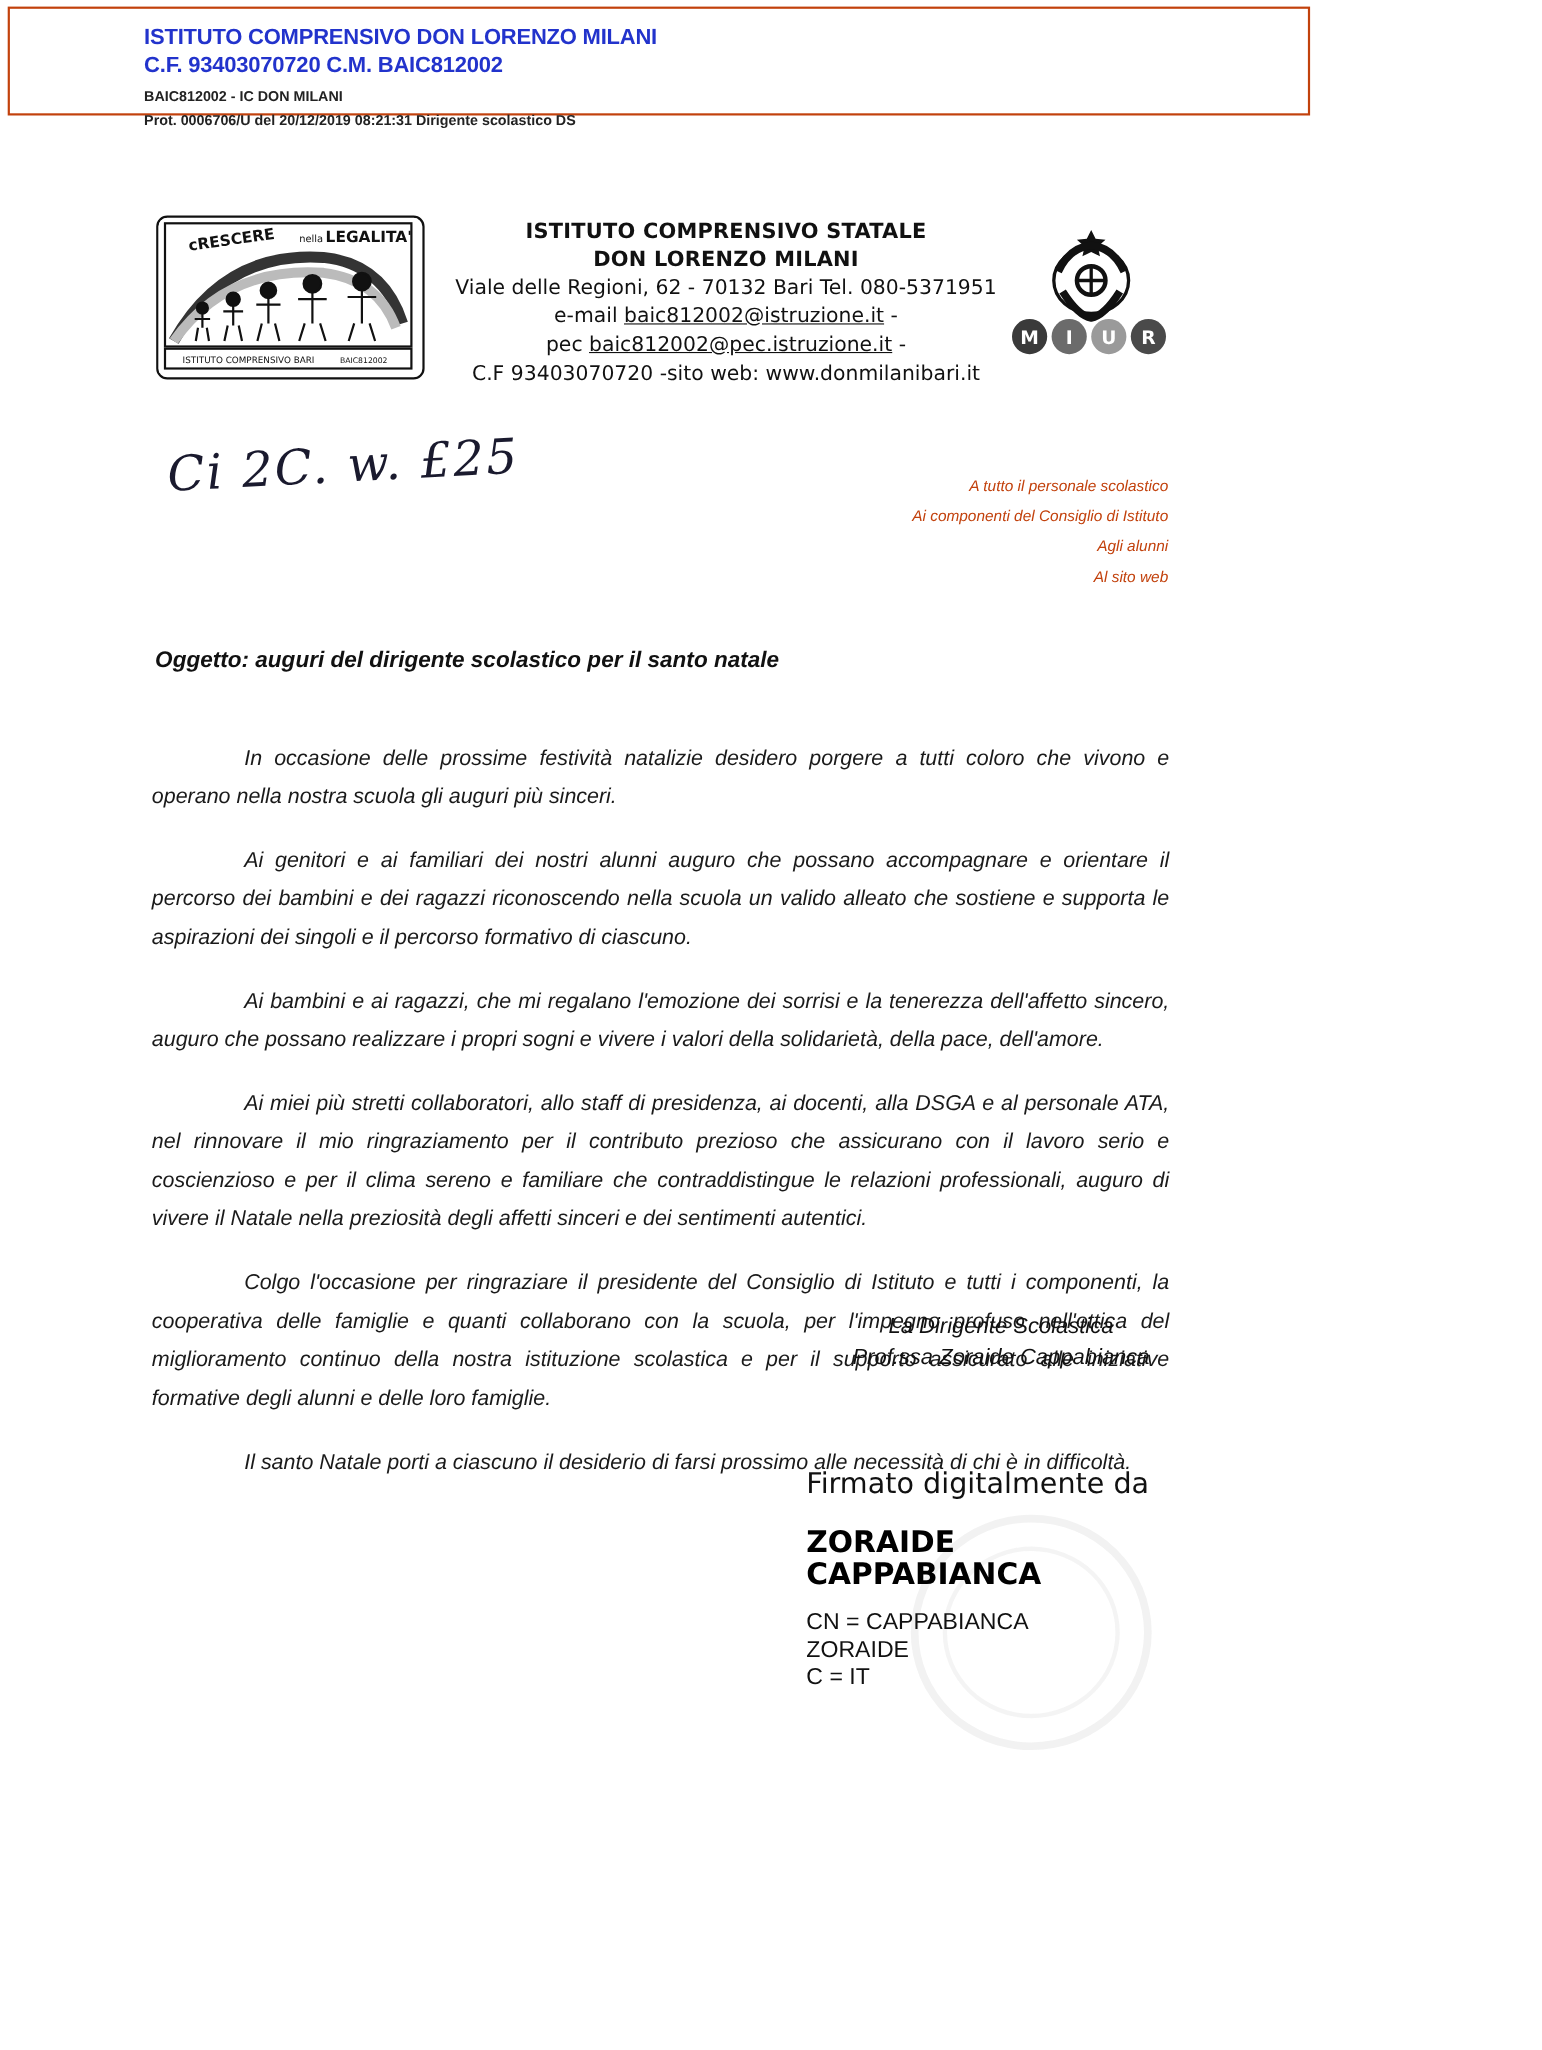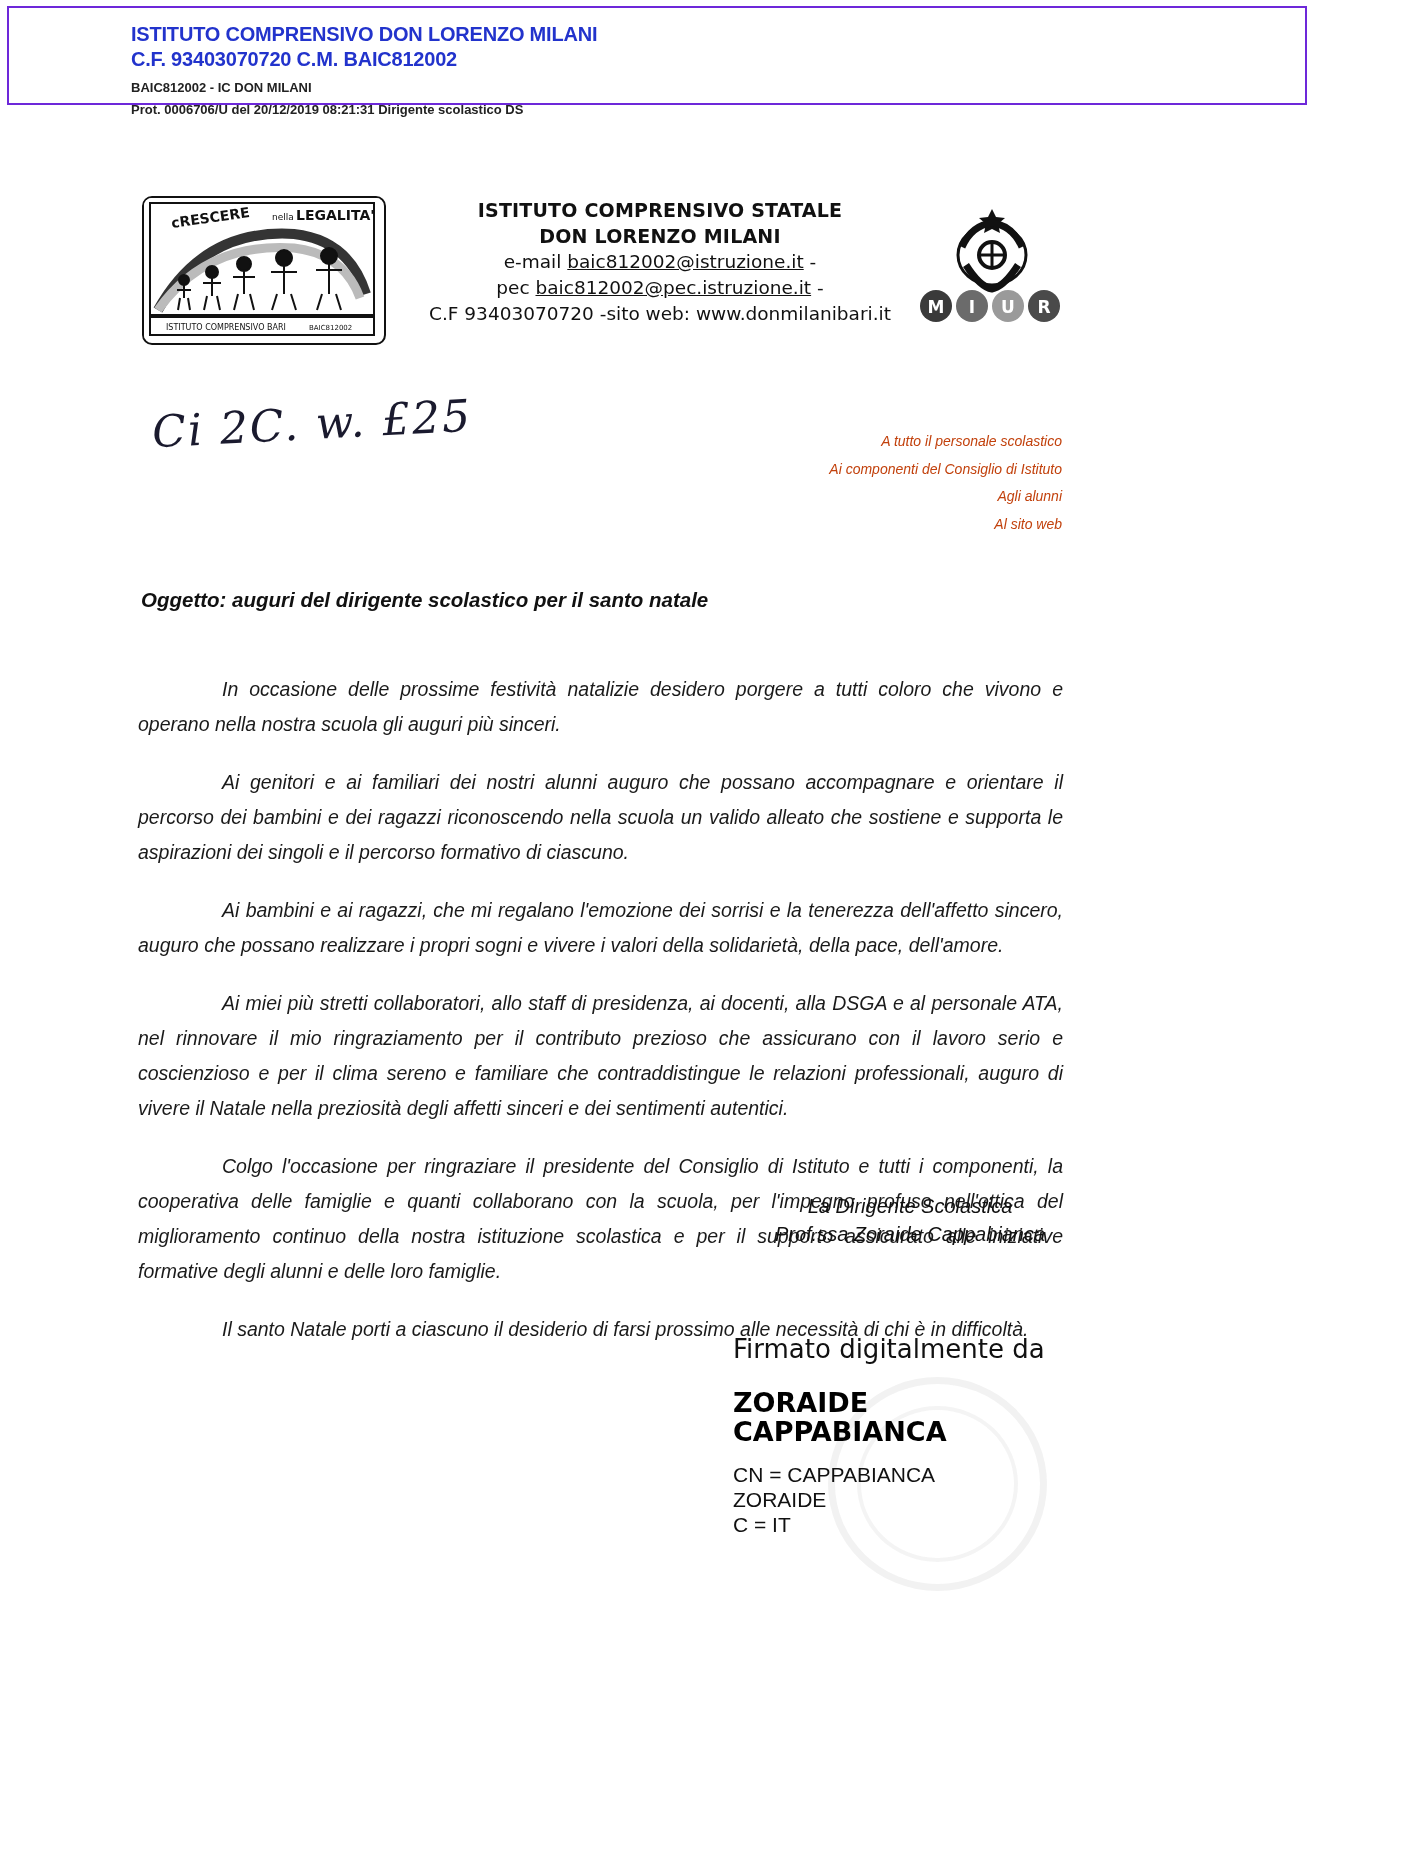--- a/index.html
+++ b/index.html
@@ -14,23 +14,23 @@
     color: #1a1a1a;
     position: relative;
     overflow: hidden;
   }
 
   
   .protocol-box {
     position: absolute;
     left: 7px;
     top: 6px;
-    width: 1300px;
+    width: 1184px;
     height: 99px;
-    border: 2px solid #6d28d9;
+    border: 2px solid #c2410c;
     box-sizing: border-box;
   }
   .protocol-inner {
     position: absolute;
     left: 122px;
     top: 14px;
   }
   .prot-title {
     font-family: "Liberation Sans", sans-serif;
     font-weight: bold;
@@ -283,20 +283,21 @@
       </g>
       <rect x="6" y="119" width="224" height="18" fill="#ffffff" stroke="#111" stroke-width="2"></rect>
       <text x="22" y="132" font-family="DejaVu Sans, sans-serif" font-size="8" fill="#111">ISTITUTO COMPRENSIVO BARI</text>
       <text x="165" y="132" font-family="DejaVu Sans, sans-serif" font-size="7" fill="#111">BAIC812002</text>
     </svg>
   </div>
 
   <div class="head-center">
     <div class="head-l1">ISTITUTO COMPRENSIVO STATALE</div>
     <div class="head-l2">DON LORENZO MILANI</div>
+    <div class="head-l3">Viale delle Regioni, 62 - 70132 Bari  Tel. 080-5371951</div>
     <div class="head-l4">
       <span>e-mail </span><span class="ul">baic812002@istruzione.it</span><span> -</span>
     </div>
     <div class="head-l5">
       <span>pec </span><span class="ul">baic812002@pec.istruzione.it</span><span> -</span>
     </div>
     <div class="head-l6">C.F 93403070720 -sito web: www.donmilanibari.it</div>
   </div>
 
   <div class="crest-right">

